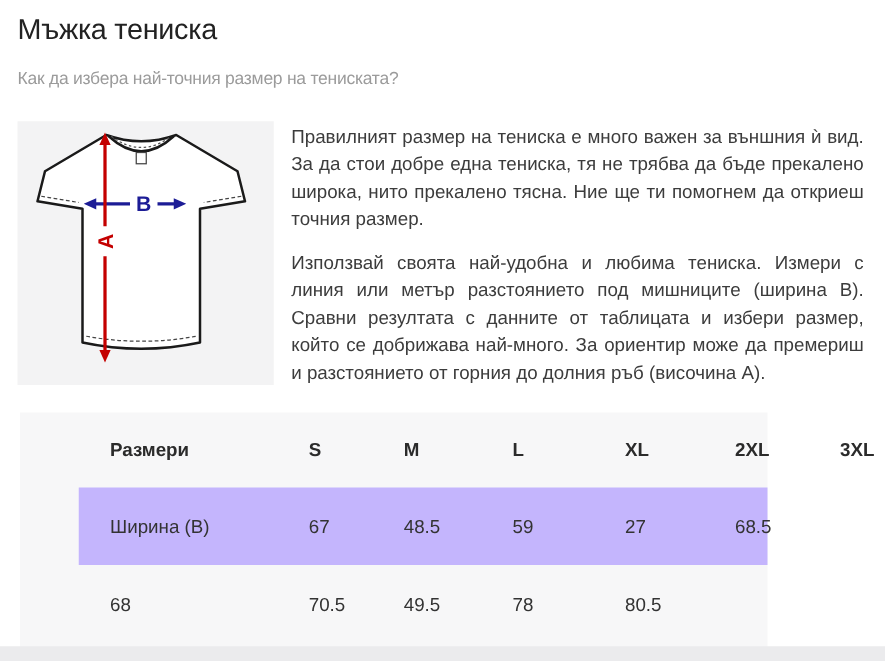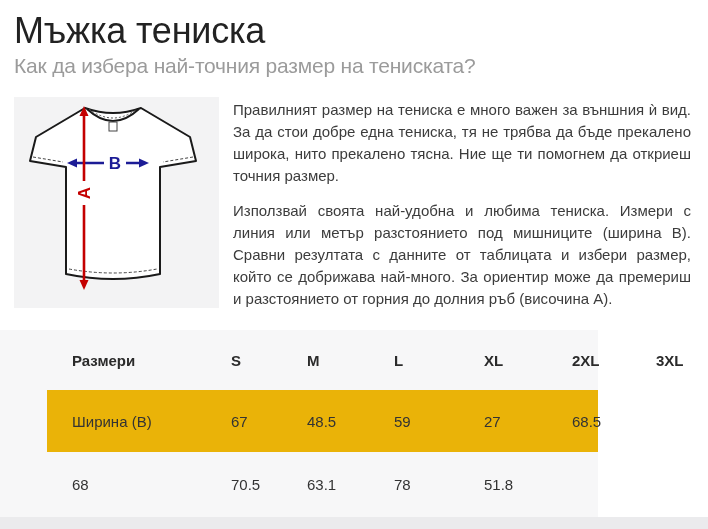--- a/index.html
+++ b/index.html
@@ -4,52 +4,52 @@
 <style>
   html,body{margin:0;padding:0;}
   body{
     width:708px;height:529px;position:relative;overflow:hidden;
     background:#ffffff;
     font-family:"Liberation Sans","DejaVu Sans",sans-serif;
     -webkit-font-smoothing:antialiased;
   }
   .page-title{
     position:absolute;left:14px;top:10px;
-    font-size:36px;font-weight:500;color:#222222;letter-spacing:-0.2px;
+    font-size:23px;font-weight:500;color:#222222;letter-spacing:-0.2px;
   }
   .page-subtitle{
     position:absolute;left:14px;top:54px;
-    font-size:21px;font-weight:400;color:#9b9b9b;letter-spacing:-0.2px;
+    font-size:14px;font-weight:400;color:#9b9b9b;letter-spacing:-0.2px;
   }
   .diagram-box{
     position:absolute;left:14px;top:97px;width:205px;height:211px;
     background:#f3f3f4;
   }
   .text-col{
     position:absolute;left:233px;top:99px;width:458px;
   }
   .text-col p{
     margin:0 0 13px 0;
     font-size:15px;line-height:22px;color:#3c3c3c;
     text-align:justify;
   }
   .text-col p:first-child{margin-top:0;}
   .table-section{
-    position:absolute;left:0;top:330px;width:564px;height:199px;
+    position:absolute;left:16px;top:330px;width:564px;height:199px;
     background:#f7f7f8;font-size:15px;color:#333333;padding-left:34px;
   }
   .trow{
     display:grid;
     grid-template-columns:159px 76px 87px 90px 88px 84px auto;
     align-items:center;
     padding-left:38px;
   }
   .trow.thead{height:60px;font-weight:700;color:#2b2b2b;}
   .trow.inset{
-    height:62px;background:#eab308;
+    height:62px;background:#c4b5fd;
     margin-left:13px;padding-left:25px;
   }
   .trow.r2{height:65px;}
   .tcell{white-space:nowrap;}
   .bottom-strip{
     position:absolute;left:0;top:517px;width:708px;height:12px;
     background:#ebebed;
   }
   svg text{font-family:"Liberation Sans","DejaVu Sans",sans-serif;font-weight:bold;}
 </style>
@@ -106,19 +106,19 @@
     <div class="tcell">Ширина (B)</div>
     <div class="tcell">67</div>
     <div class="tcell">48.5</div>
     <div class="tcell">59</div>
     <div class="tcell">27</div>
     <div class="tcell">68.5</div>
   </div>
   <div class="trow r2">
     <div class="tcell">68</div>
     <div class="tcell">70.5</div>
-    <div class="tcell">63.1</div>
+    <div class="tcell">49.5</div>
     <div class="tcell">78</div>
-    <div class="tcell">51.8</div>
+    <div class="tcell">80.5</div>
   </div>
 </div>
 
 <div class="bottom-strip"></div>
 
 </body></html>

